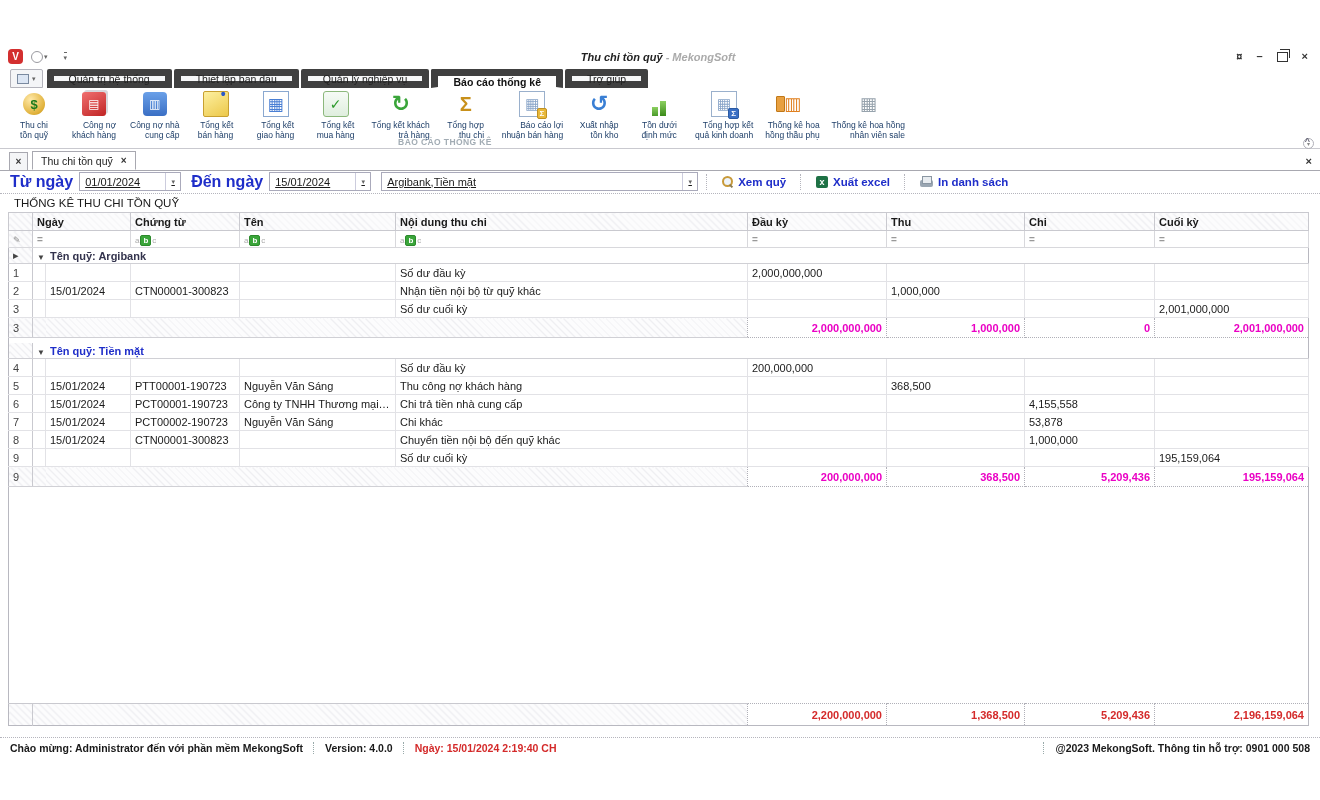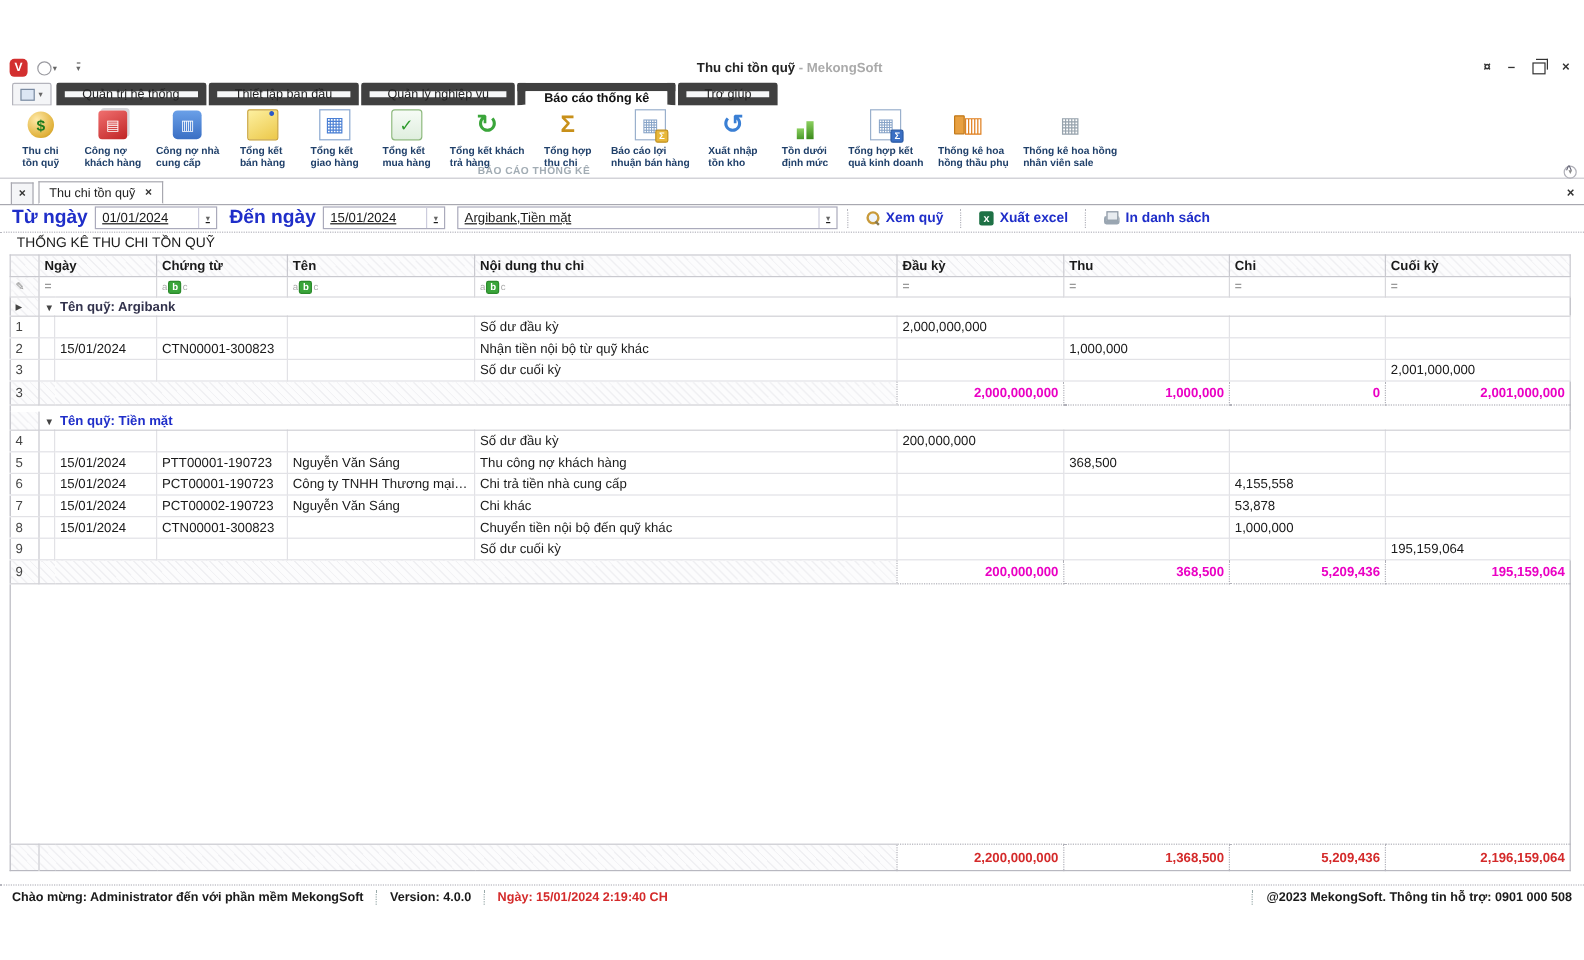--- a/index.html
+++ b/index.html
@@ -9,21 +9,21 @@
 
   
   .titlebar{position:absolute;top:46px;left:0;width:100%;height:21px;display:flex;align-items:center;}
   .tb-left{display:flex;align-items:center;gap:8px;padding-left:8px;width:220px;}
   .vlogo{width:15px;height:15px;background:#d32f2f;border-radius:4px;color:#fff;font-weight:bold;
          font-size:10px;display:flex;align-items:center;justify-content:center;}
   .qa-circle{display:flex;align-items:center;color:#888;font-size:10px;gap:1px;}
   .qa-circle .ring{width:10px;height:10px;border:1px solid #9a9aa0;border-radius:50%;display:inline-block;}
   .dd{font-size:7px;color:#666;}
   .qa-custom{border-top:1px solid #666;color:#666;font-size:7px;line-height:8px;padding-top:1px;margin-left:8px;}
-  .tb-title{flex:1;text-align:center;font-size:11px;}
+  .tb-title{flex:1;text-align:center;font-size:11px;font-style:italic;}
   .tb-title b{color:#222;}
   .tb-suffix{color:#aaa;font-weight:bold;}
   .tb-right{width:220px;display:flex;justify-content:flex-end;gap:14px;padding-right:12px;align-items:center;color:#333;}
   .wbtn{font-size:11px;font-weight:bold;line-height:11px;cursor:default;}
   .wbtn.restore{position:relative;width:9px;height:8px;border:1px solid #333;background:#fff;}
   .wbtn.restore::before{content:"";position:absolute;left:2px;top:-4px;width:9px;height:8px;border:1px solid #333;
         border-bottom:none;border-left:none;background:transparent;}
 
   
   .menubar{position:absolute;top:67px;left:0;width:100%;height:21px;display:flex;align-items:flex-end;}
@@ -32,21 +32,21 @@
   .app-menu-btn .win{width:10px;height:8px;border:1px solid #7a8aa0;background:#dce6f4;display:inline-block;}
   .menu-tabs{display:flex;margin-left:4px;height:19px;}
   .mtab{border:7px solid #404040;background:#f6f7f8;padding:0 15px;display:flex;align-items:center;
         font-size:10.5px;color:#222;margin-right:2px;border-radius:2px 2px 0 0;}
   .mtab.active{background:#fff;border-bottom:1px solid #fff;font-weight:bold;color:#111;}
 
   
   .ribbon{position:absolute;top:88px;left:0;width:100%;height:60px;background:#fff;border-bottom:1px solid #c9c9cf;}
   .ribbon-items{display:flex;align-items:flex-start;padding-left:4px;}
   .ritem{display:flex;flex-direction:column;align-items:center;padding:2px 6px;min-width:48px;}
-  .rlabel{white-space:pre-line;text-align:left;font-size:8.5px;font-weight:bold;color:#20406a;line-height:10px;margin-top:2px;}
+  .rlabel{white-space:pre-line;text-align:right;font-size:8.5px;font-weight:normal;color:#20406a;line-height:10px;margin-top:2px;}
   .ricon{height:28px;display:flex;align-items:center;justify-content:center;}
   .ic{width:24px;height:24px;display:flex;align-items:center;justify-content:center;font-weight:bold;position:relative;}
   .ic-coins{width:22px;height:22px;border-radius:50%;background:radial-gradient(circle at 35% 30%,#ffe9a8,#e0b13a 70%,#b8860b);
         color:#1c7a1c;font-size:13px;}.ic-coins::before{content:"$";}
   .ic-cards-red{background:linear-gradient(150deg,#f07070,#c02424);border-radius:3px;color:#fff;font-size:12px;box-shadow:2px -2px 0 #d8d8dc;}
   .ic-cards-red::before{content:"▤";}
   .ic-bubble-blue{background:linear-gradient(#6aa0e8,#3a6fc4);border-radius:4px;color:#fff;font-size:12px;}
   .ic-bubble-blue::before{content:"▥";}
   .ic-note-yellow{background:linear-gradient(150deg,#fdf0a0,#ecc84a);border:1px solid #c8a030;border-radius:2px;color:#2a58c8;font-size:14px;}
   .ic-note-yellow::before{content:"•";position:absolute;top:-6px;right:2px;}

